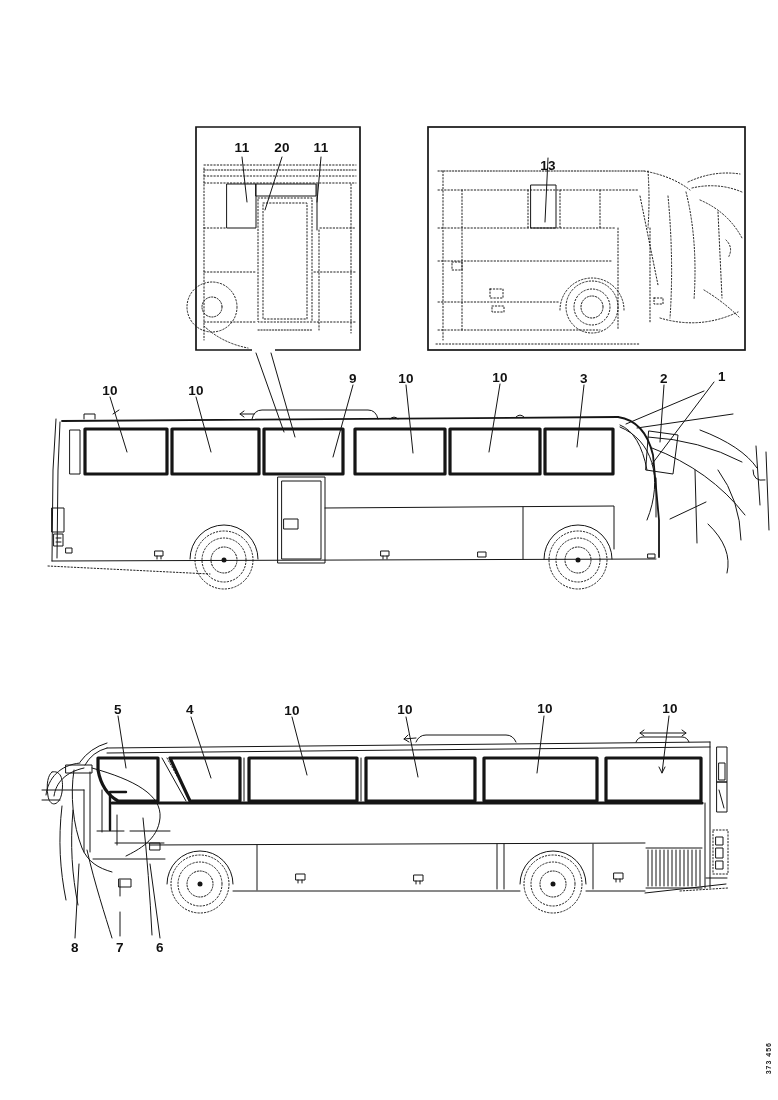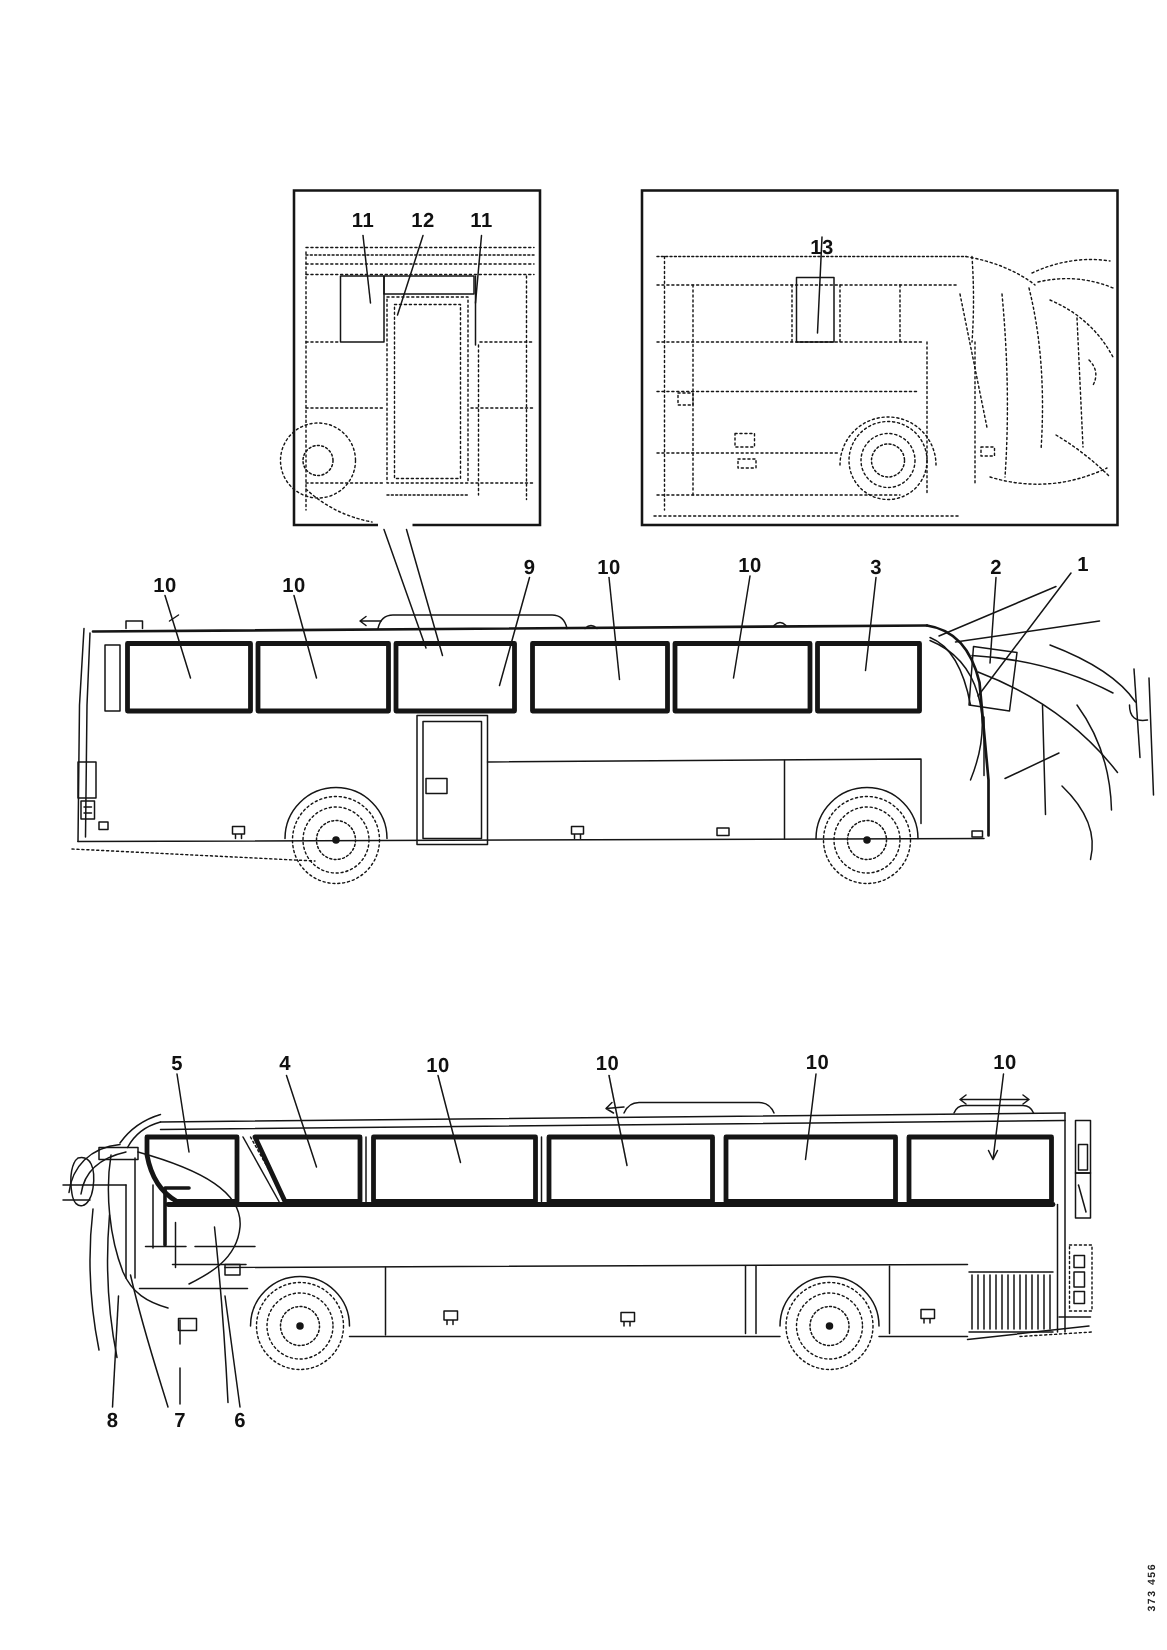--- a/index.html
+++ b/index.html
@@ -277,21 +277,21 @@
     <path class="ln" stroke-width=".9" d="M544,716 L537,773"></path>
     <path class="ln" stroke-width=".9" d="M669,716 L662,773 M659,767 L662,773 L665,767"></path>
 
     <path class="ln" stroke-width=".9" d="M75,938 L79,864"></path>
     <path class="ln" stroke-width=".9" d="M120,936 L120,912 M120,896 L120,880"></path>
     <path class="ln" stroke-width=".9" d="M160,938 L150,864"></path>
   </g>
 </svg>
 
   <div class="callout" style="left:242px;top:147px">11</div>
-  <div class="callout" style="left:282px;top:147px">12</div>
+  <div class="callout" style="left:282px;top:147px">20</div>
   <div class="callout" style="left:321px;top:147px">11</div>
   <div class="callout" style="left:548px;top:165px">13</div>
 
   <div class="callout" style="left:110px;top:390px">10</div>
   <div class="callout" style="left:196px;top:390px">10</div>
   <div class="callout" style="left:353px;top:378px">9</div>
   <div class="callout" style="left:406px;top:378px">10</div>
   <div class="callout" style="left:500px;top:377px">10</div>
   <div class="callout" style="left:584px;top:378px">3</div>
   <div class="callout" style="left:664px;top:378px">2</div>

